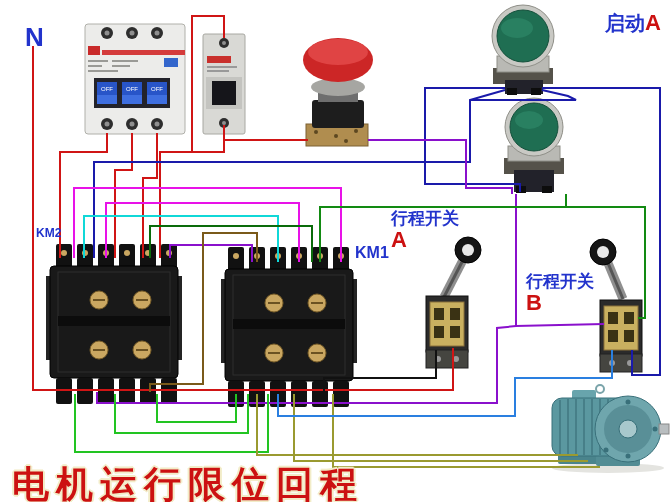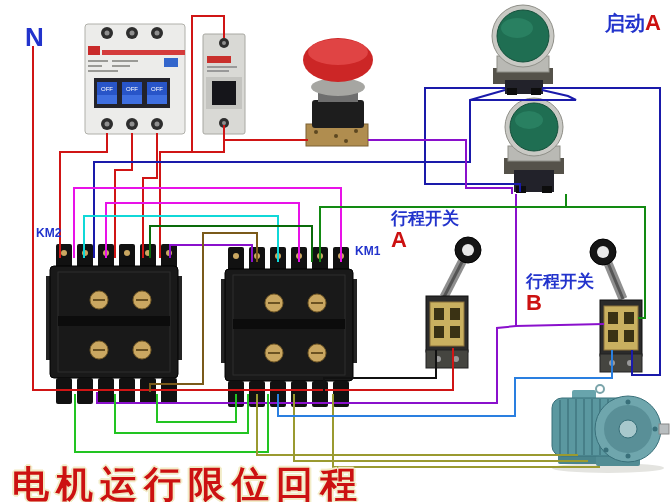--- a/index.html
+++ b/index.html
@@ -4,21 +4,21 @@
 <style>
   html,body{margin:0;padding:0;background:#fff;}
   .canvas{position:relative;width:670px;height:502px;background:#ffffff;overflow:hidden;
           font-family:"Liberation Sans",sans-serif;}
   .canvas svg{position:absolute;left:0;top:0;}
   .lbl{position:absolute;z-index:6;white-space:nowrap;font-weight:bold;}
   .blue{color:#2233cc;}
   .red{color:#cc1111;}
   #lbl-n{left:25px;top:22px;font-size:26px;}
   #lbl-km2{left:36px;top:226px;font-size:12px;}
-  #lbl-km1{left:355px;top:244px;font-size:12px;}
+  #lbl-km1{left:355px;top:244px;font-size:16px;}
   #lbl-start-a{left:563px;top:10px;font-size:20px;margin-left:42px;}
   #lbl-start-b{left:578px;top:114px;font-size:20px;}
   #lbl-start-a .letter,#lbl-start-b .letter{font-size:22px;}
   .limit-lbl{position:absolute;z-index:6;font-weight:bold;}
   #lbl-limit-a{left:391px;top:207px;width:76px;}
   #lbl-limit-b{left:526px;top:270px;width:78px;}
   .limit-lbl .cn{font-size:17px;color:#2233cc;font-weight:bold;}
   .limit-lbl .letter{font-size:22px;color:#cc1111;font-weight:bold;line-height:20px;}
   #title{position:absolute;left:12px;top:460px;z-index:6;
          font-family:"DejaVu Serif",serif;font-weight:bold;

